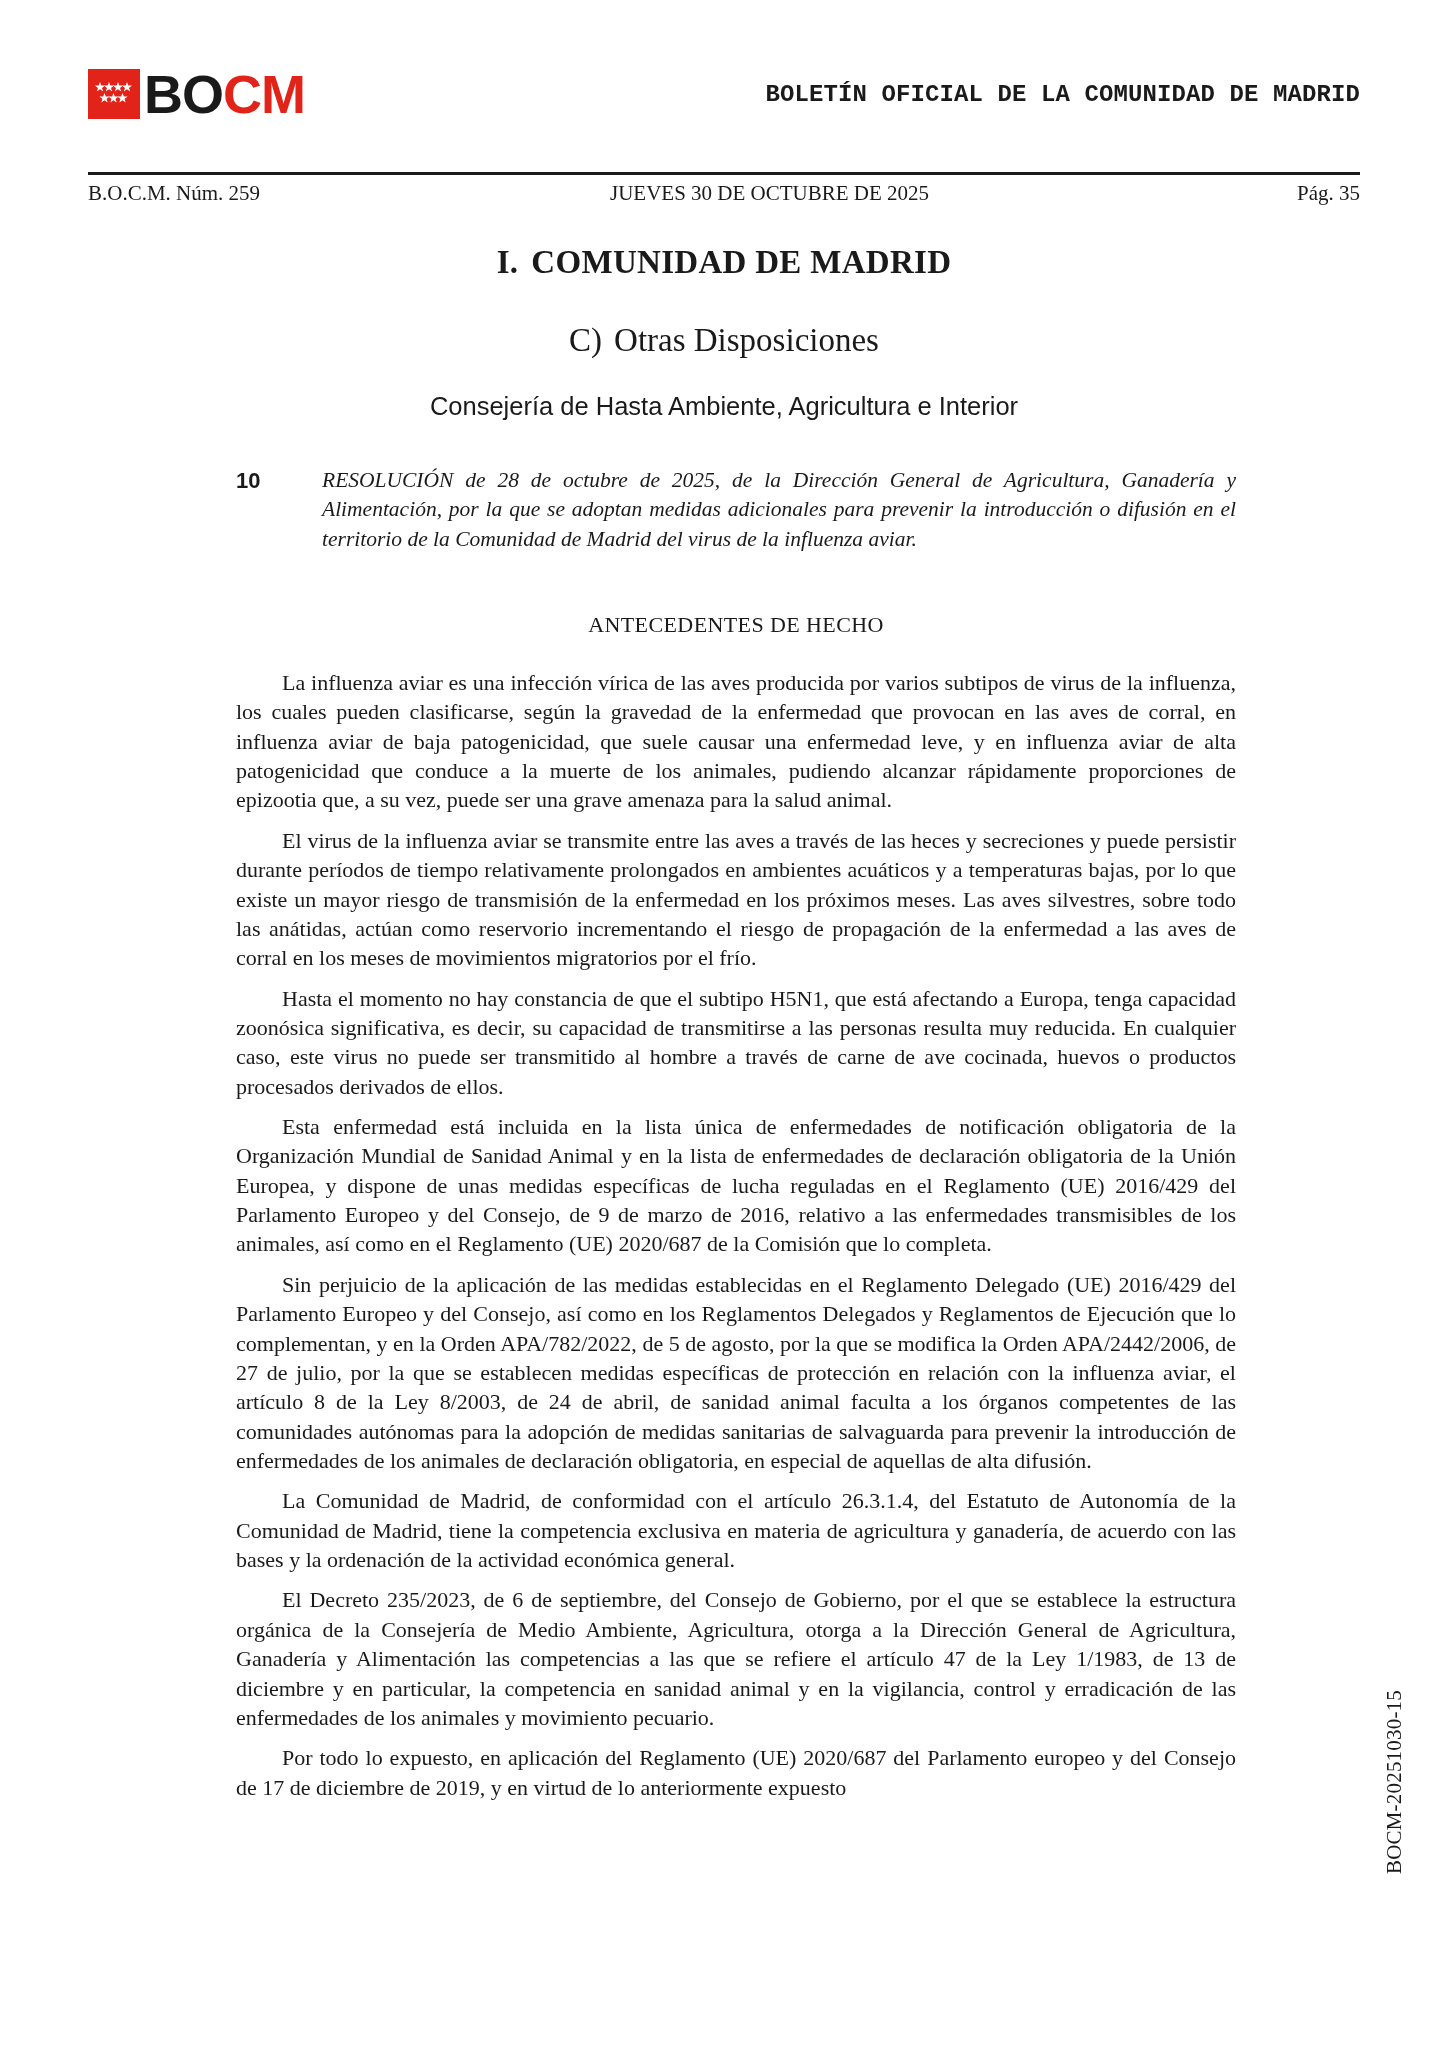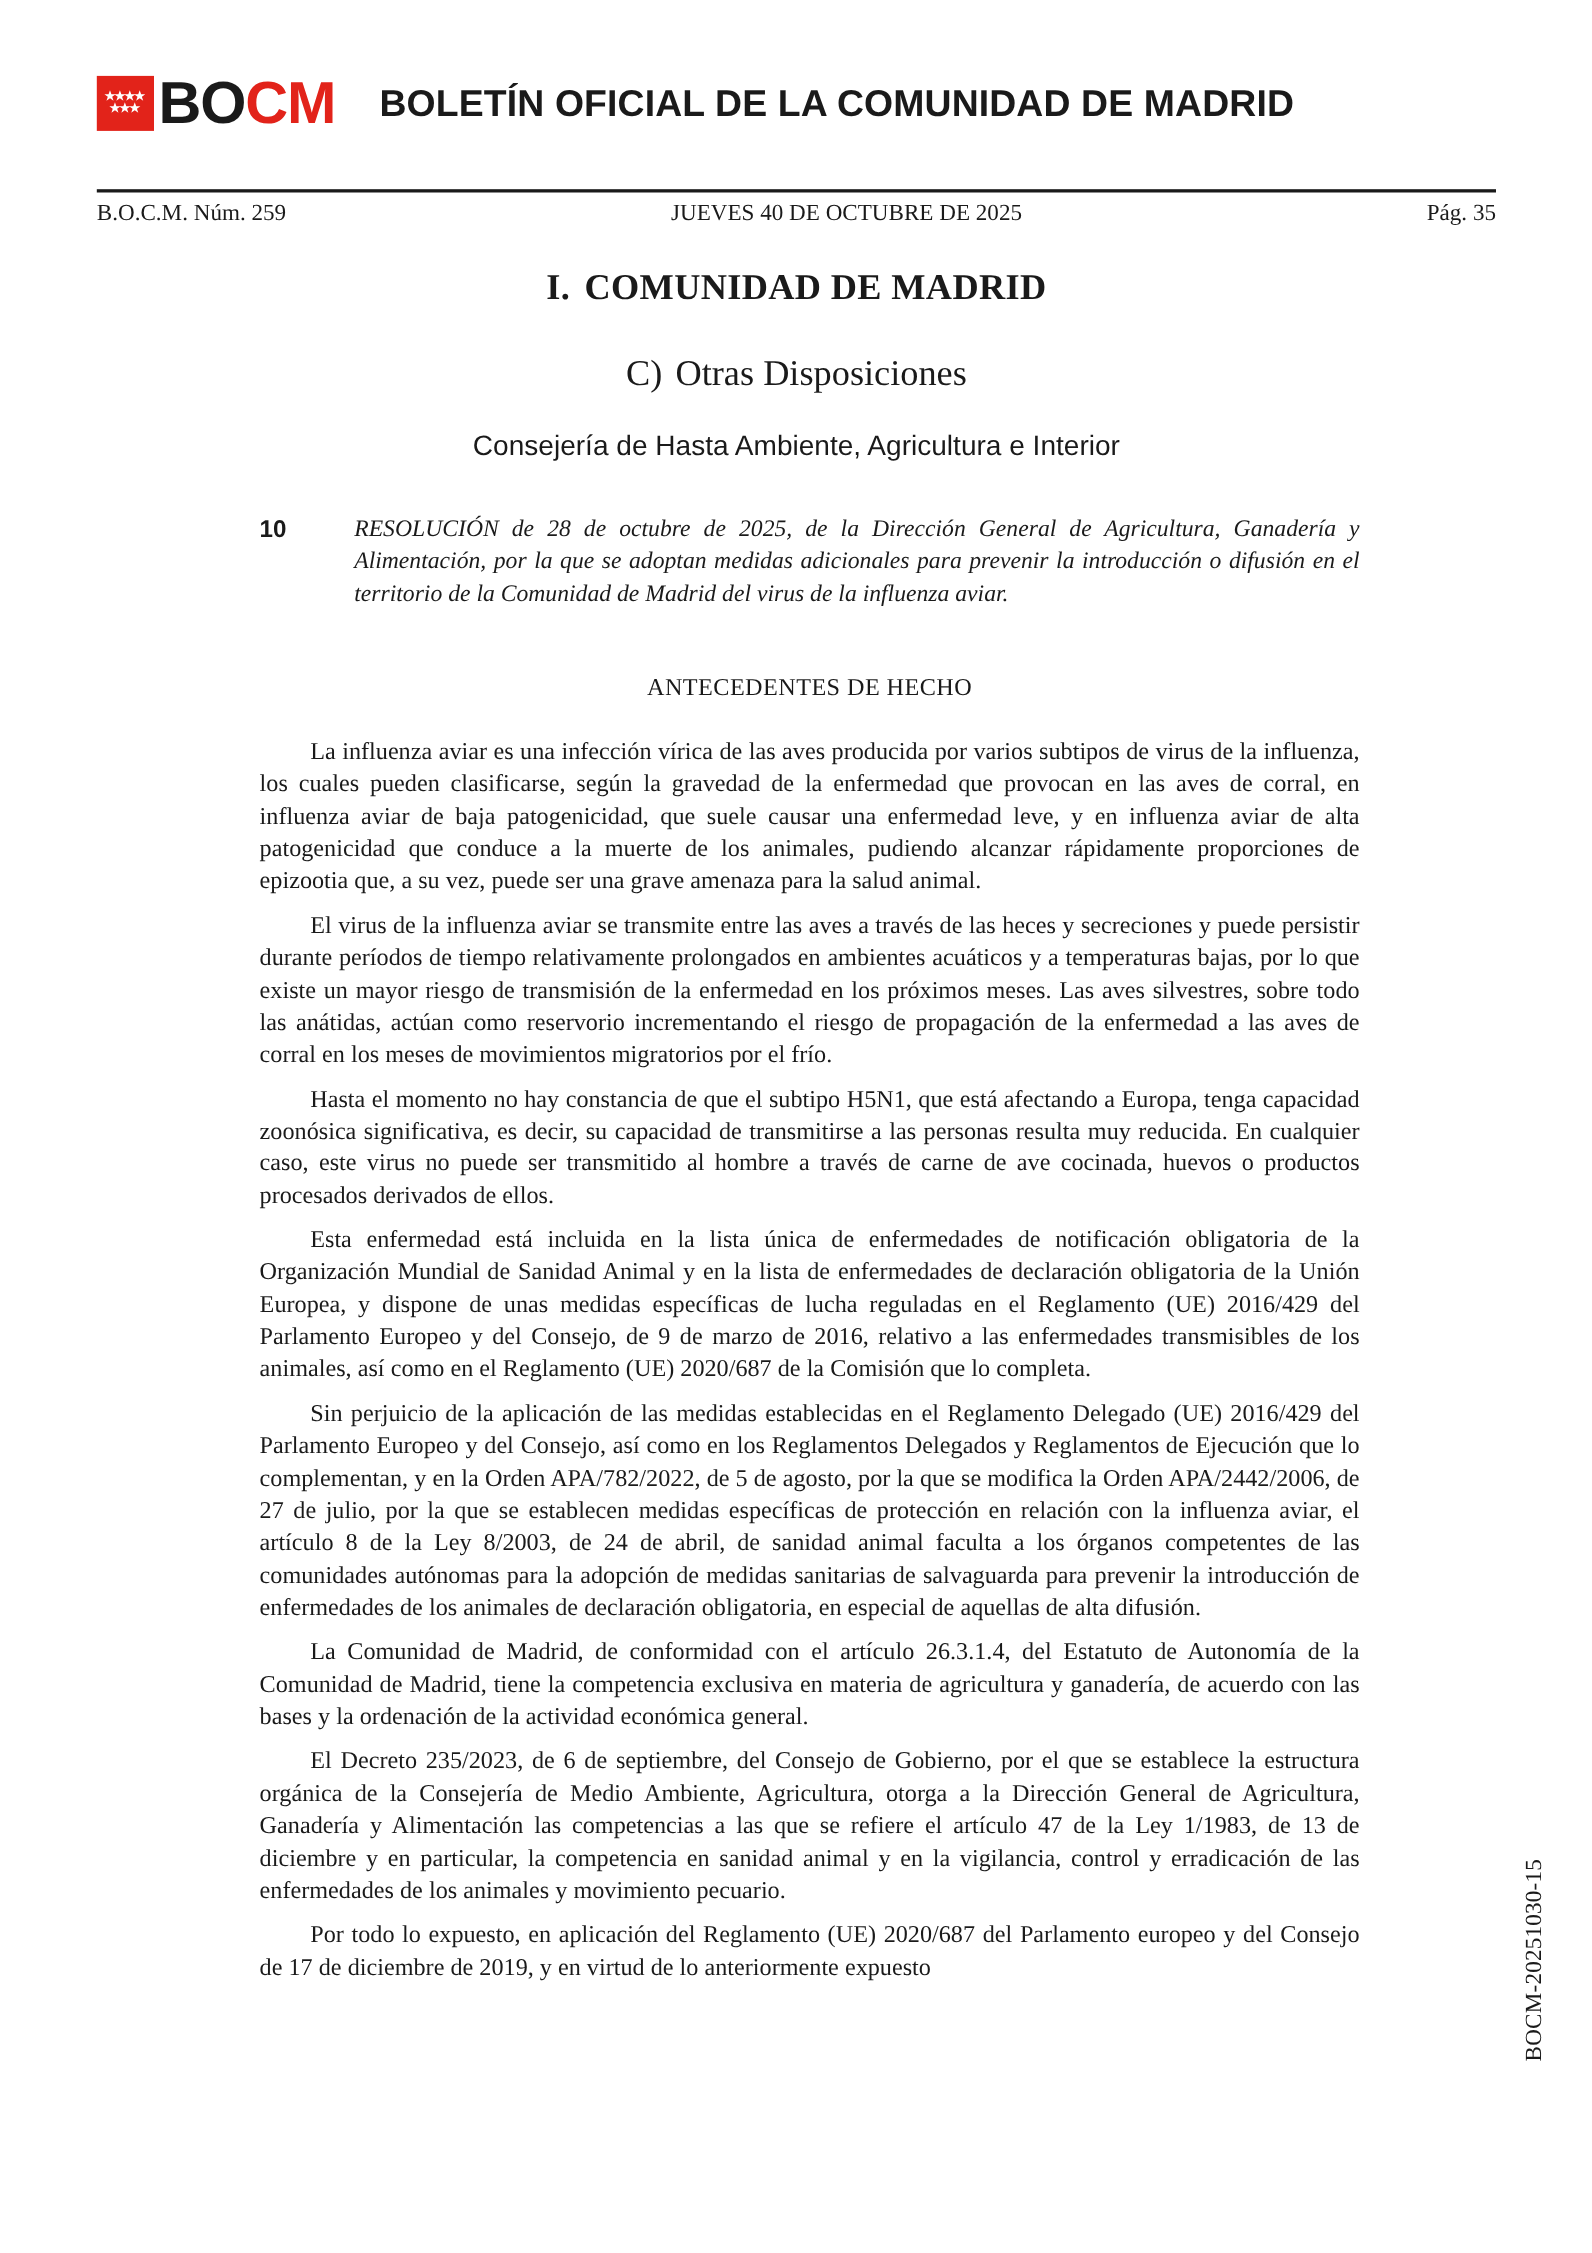--- a/index.html
+++ b/index.html
@@ -57,24 +57,24 @@
     font-weight: bold;
     font-size: 54px;
     letter-spacing: -1px;
     line-height: 1;
   }
   .logo-bo { color: #1a1a1a; }
   .logo-cm { color: #e2231a; }
 
   .masthead-title {
     flex: 1 1 auto;
-    text-align: left;
-    font-family: Liberation Sans, sans-serif;
-    font-weight: bold;
-    font-size: 34px;
+    text-align: right;
+    font-family: Liberation Mono, monospace;
+    font-weight: bold;
+    font-size: 24px;
     letter-spacing: 0.1px;
     color: #1a1a1a;
     padding-left: 40px;
   }
 
   
   .rule-top {
     position: absolute;
     left: 88px;
     top: 172px;
@@ -220,21 +220,21 @@
       </div>
       <div class="logo-text"><span class="logo-bo">BO</span><span class="logo-cm">CM</span></div>
     </div>
     <div class="masthead-title">BOLETÍN OFICIAL DE LA COMUNIDAD DE MADRID</div>
   </div>
 
   <div class="rule-top"></div>
 
   <div class="folio">
     <div class="folio-left">B.O.C.M. Núm. 259</div>
-    <div class="folio-center">JUEVES 40 DE OCTUBRE DE 2025</div>
+    <div class="folio-center">JUEVES 30 DE OCTUBRE DE 2025</div>
     <div class="folio-right">Pág. 35</div>
   </div>
 
   <div class="title-1"><span class="numeral">I.</span><span>COMUNIDAD DE MADRID</span></div>
 
   <div class="title-2"><span class="letter">C)</span><span>Otras Disposiciones</span></div>
 
   <div class="title-3">Consejería de Hasta Ambiente, Agricultura e Interior</div>
 
   <div class="entry">

